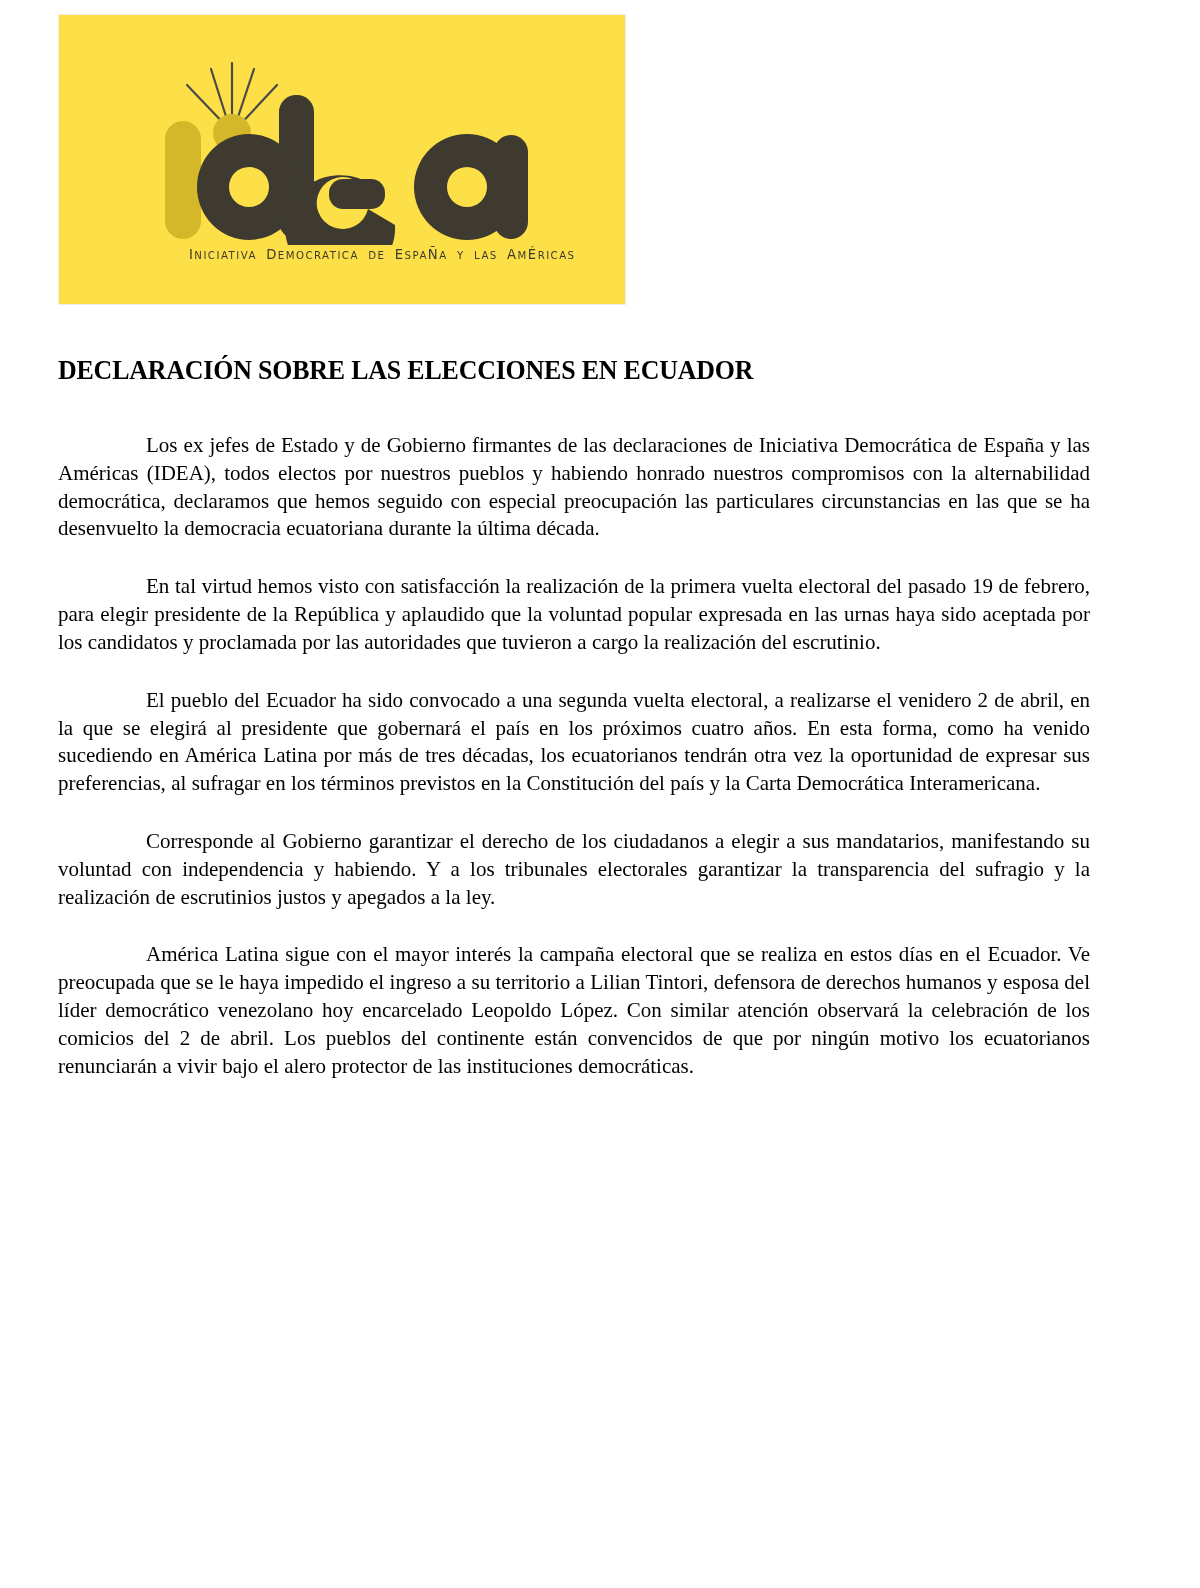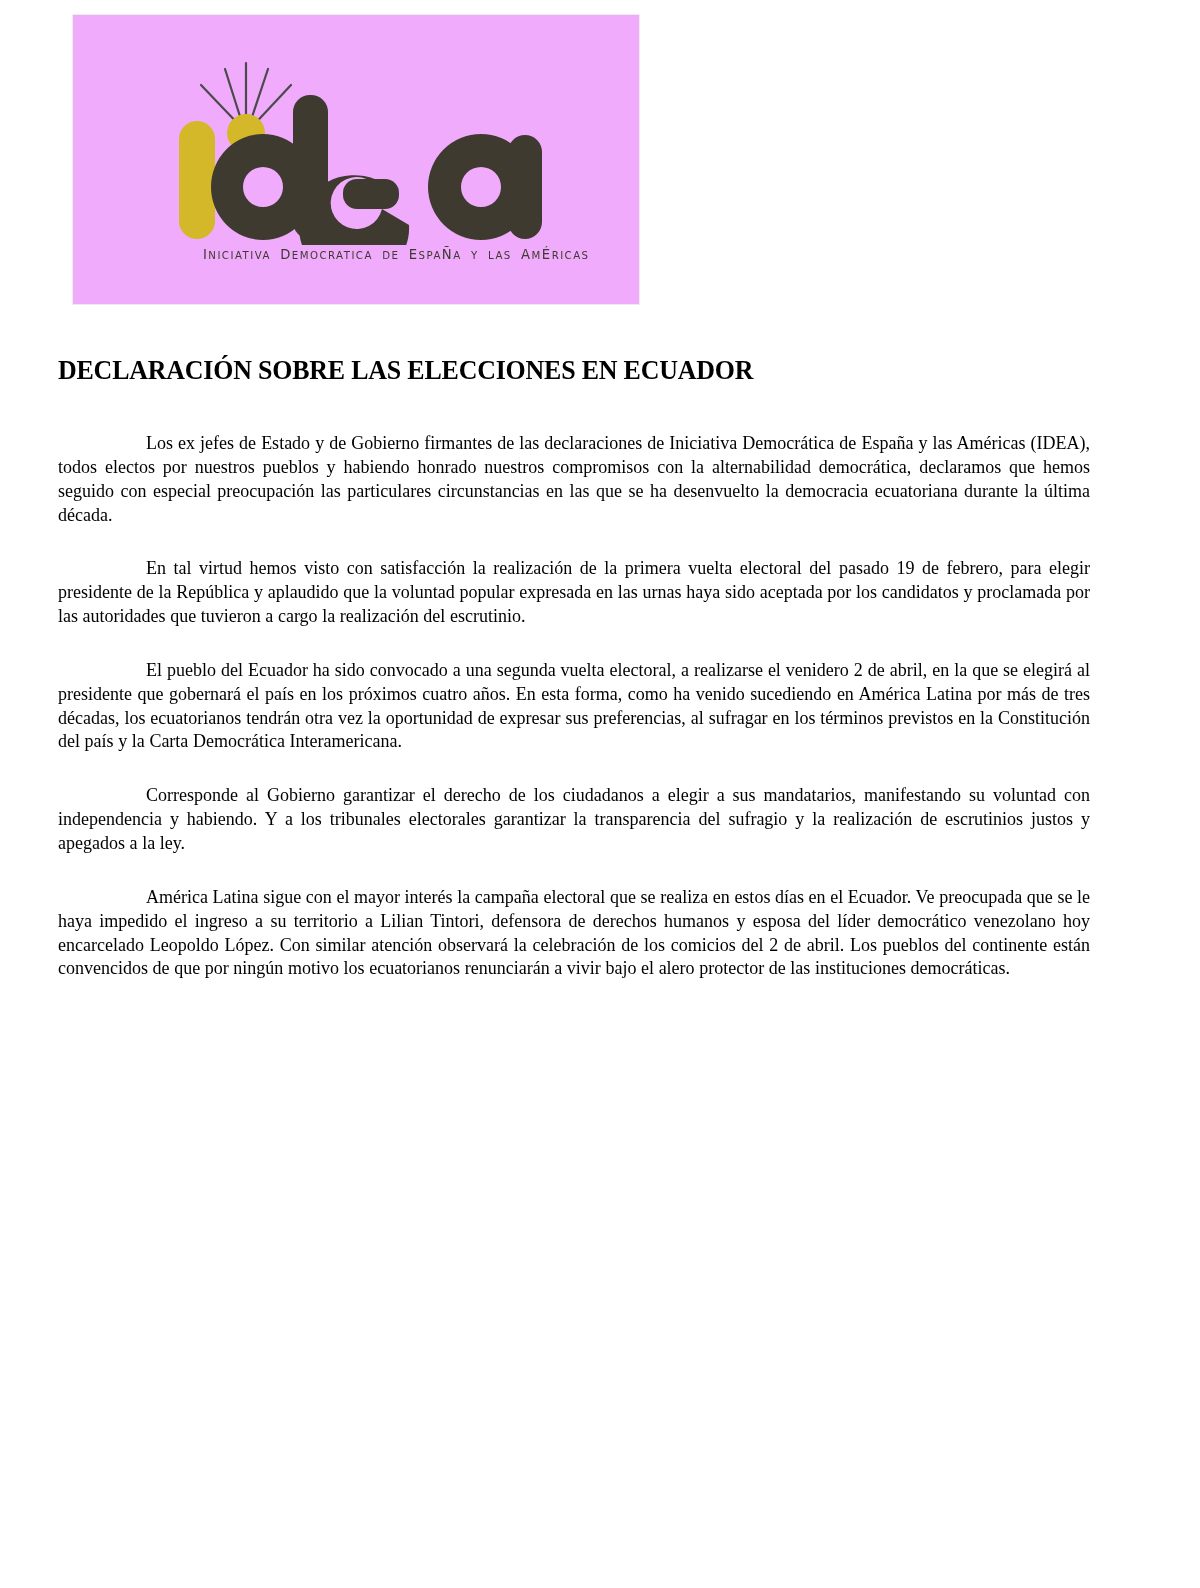--- a/index.html
+++ b/index.html
@@ -20,27 +20,27 @@
   .page {
     position: relative;
     width: 1200px;
     height: 1588px;
     box-sizing: border-box;
   }
 
   
   .logo-frame {
     position: absolute;
-    left: 72px;
+    left: 58px;
     top: 14px;
     width: 568px;
     height: 291px;
     border: 1px solid #ededed;
     box-sizing: border-box;
-    background: #f0abfc;
+    background: #fde047;
   }
 
   .logo-inner {
     position: absolute;
     left: 98px;
     top: 36px;
     width: 380px;
     height: 225px;
   }
 
@@ -101,21 +101,21 @@
   .body-copy {
     position: absolute;
     left: 58px;
     top: 432px;
     width: 1032px;
   }
 
   .body-copy p {
     margin: 0 0 30px 0;
     font-family: "Liberation Serif", "DejaVu Serif", serif;
-    font-size: 18px;
+    font-size: 21px;
     line-height: 1.325;
     text-align: justify;
     text-indent: 88px;
     hyphens: none;
     -webkit-hyphens: none;
     word-spacing: 0.1px;
   }
   .body-copy p:last-child { margin-bottom: 0; }
 </style>
 </head>

